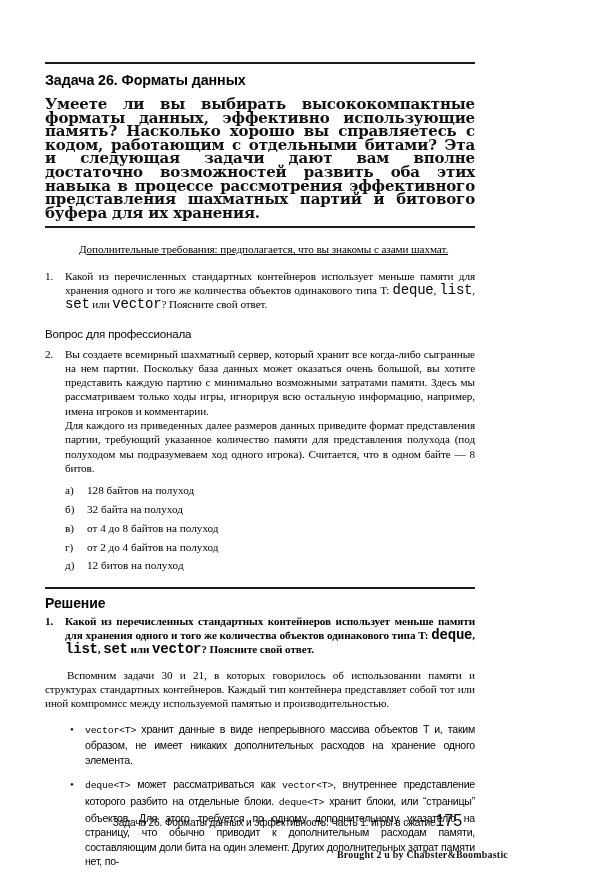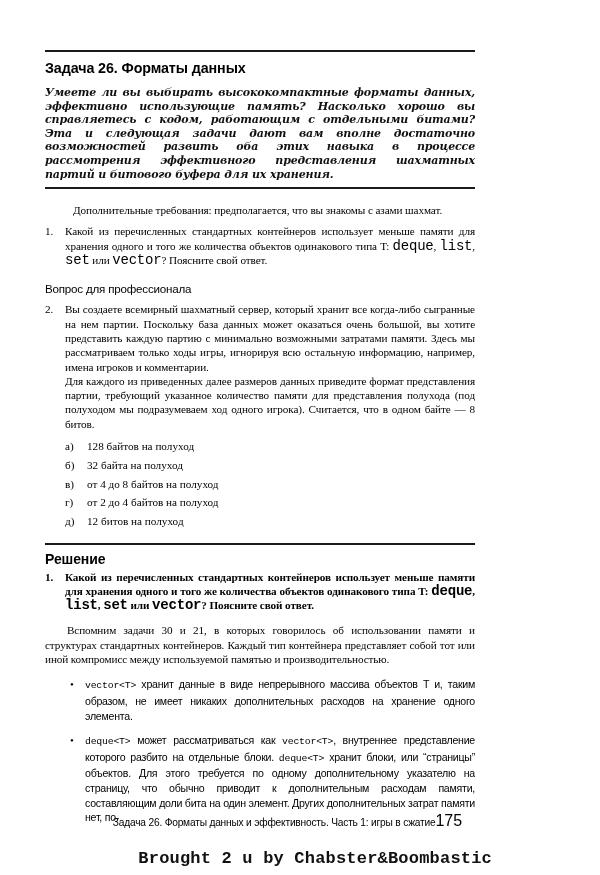--- a/index.html
+++ b/index.html
@@ -15,21 +15,21 @@
     font-family: "Liberation Serif", "DejaVu Serif", serif;
     color: #000000;
     overflow: hidden;
   }
   .page {
     position: absolute;
     left: 0; top: 0;
     width: 520px;
     height: 875px;
     box-sizing: border-box;
-    padding: 0 45px;
+    padding: 12px 45px;
   }
 
   
   .rule {
     border: 0;
     border-top: 2px solid #1a1a1a;
     margin: 0;
     width: 100%;
   }
   .rule-top { margin-top: 50px; }
@@ -51,36 +51,36 @@
     align-items: baseline;
     width: 100%;
   }
   .title-row2 .t-left { white-space: nowrap; }
   .title-row2 .t-right { white-space: nowrap; padding-right: 2px; }
 
   
   .intro {
     margin-top: 8px;
     font-family: "DejaVu Serif", "Liberation Serif", serif;
-    font-style: italic;
     font-weight: 600;
-    font-size: 11px;
+    font-size: 15px;
     line-height: 13.6px;
     text-align: justify;
     letter-spacing: -0.15px;
     color: #111;
   }
 
   
   .para {
     font-size: 11.2px;
     line-height: 14.3px;
     text-align: justify;
     letter-spacing: -0.1px;
-    margin: 6px;
+    margin: 12px;
+    text-decoration: underline;
   }
   .req {
     margin-top: 14px;
     text-indent: 22px;
   }
 
   
   .subhead {
     font-family: "Liberation Sans", "DejaVu Sans", sans-serif;
     font-size: 11.6px;
@@ -215,24 +215,24 @@
   .footer .f-left {
     font-size: 10.2px;
     letter-spacing: -0.2px;
   }
   .footer .f-page {
     font-size: 16px;
     letter-spacing: 0px;
   }
   .watermark {
     position: absolute;
-    right: 28px;
+    right: 12px;
     top: 849px;
-    font-family: Liberation Mono, monospace;
-    font-size: 17px;
+    font-family: Liberation Serif, serif;
+    font-size: 10px;
     font-weight: bold;
     letter-spacing: 0.2px;
     color: #111;
   }
 </style>
 </head>
 <body>
 
 <div class="page">
 

